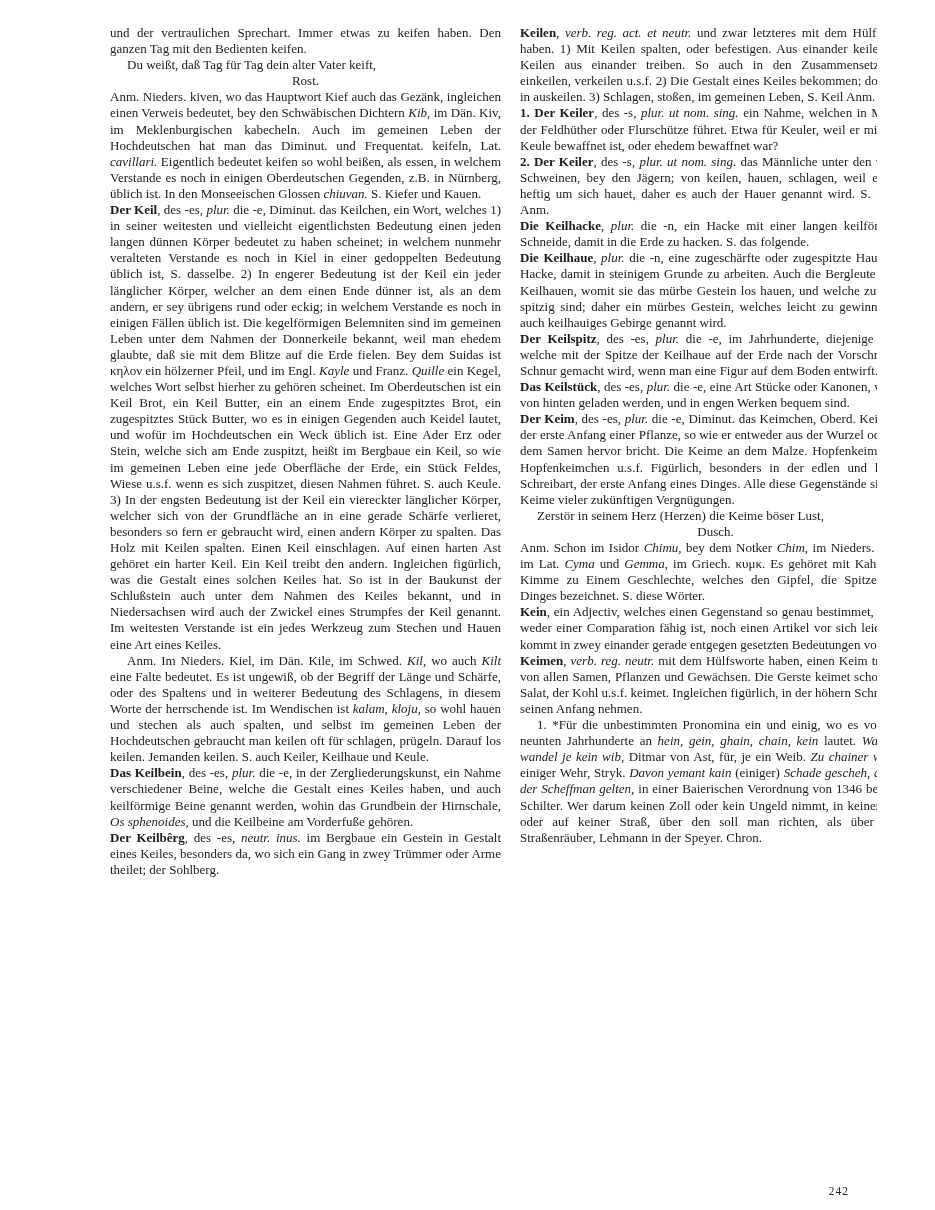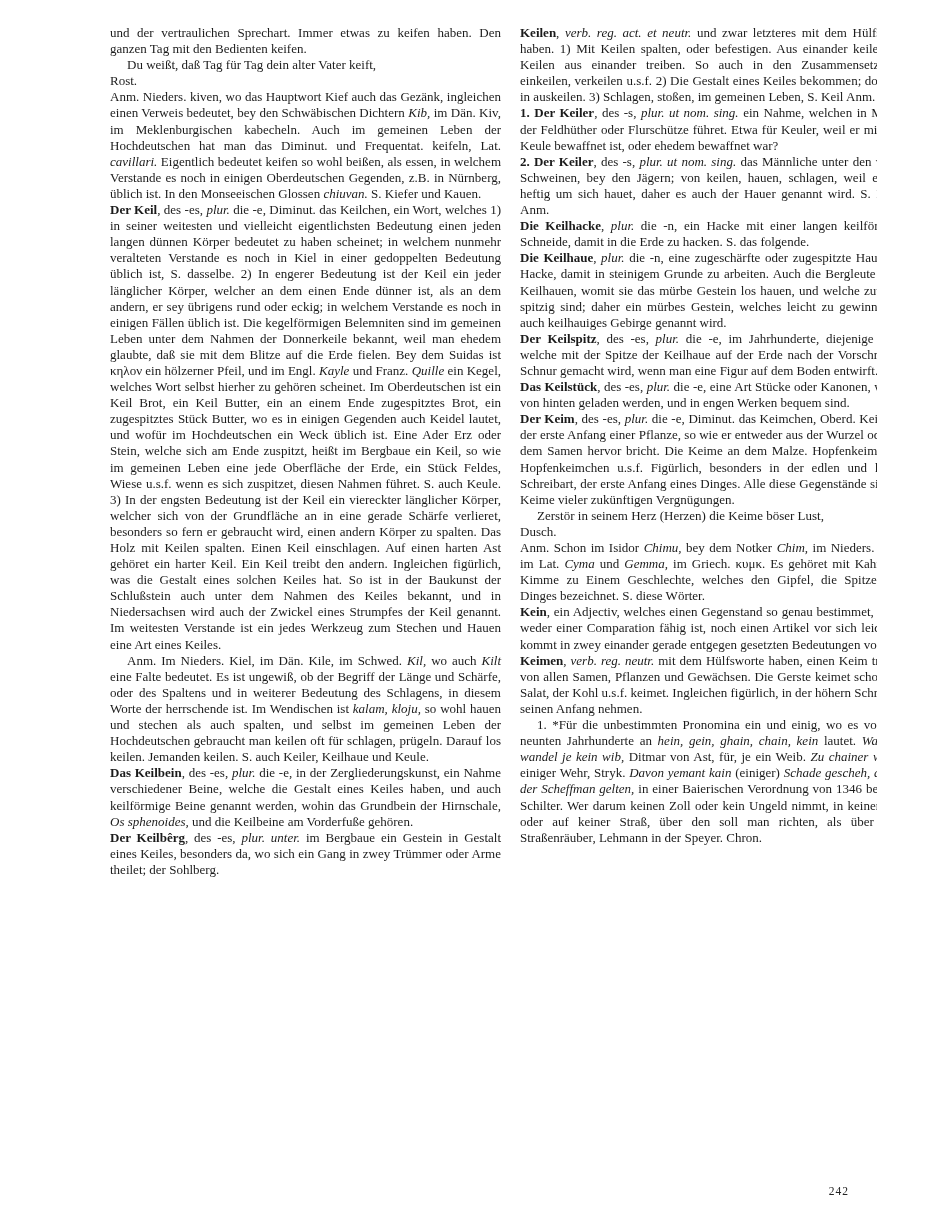--- a/index.html
+++ b/index.html
@@ -4,42 +4,42 @@
 <style>
   html,body{margin:0;padding:0;background:#ffffff;}
   .page{
     width:877px;height:1210px;background:#ffffff;position:relative;overflow:hidden;
     font-family:"Liberation Serif","DejaVu Serif",serif;color:#1b1b1b;
   }
   .columns{position:absolute;top:25px;left:110px;display:flex;gap:19px;}
   .col{width:391px;}
   p.blk{margin:0;font-size:13px;line-height:16.1px;text-align:justify;}
   p.indent{text-indent:17px;}
-  p.attribution{text-align:left;text-indent:0;}
+  p.attribution{text-align:center;text-indent:0;}
   span.b{font-weight:bold;}
   span.i{font-style:italic;}
   .page-number{
     position:absolute;right:28px;bottom:13px;
     font-size:11.5px;letter-spacing:1px;color:#222;
   }
 </style>
 </head>
 <body>
 
 <div class="page">
   <div class="columns">
     <div class="col" id="col-left">
         <p class="blk flow"><span>und der vertraulichen Sprechart. Immer etwas zu keifen haben. Den ganzen Tag mit den Bedienten keifen.</span></p>
         <p class="blk indent"><span>Du weißt, daß Tag für Tag dein alter Vater keift,</span></p>
         <p class="blk attribution"><span>Rost.</span></p>
         <p class="blk flow"><span>Anm. Nieders. kiven, wo das Hauptwort Kief auch das Gezänk, ingleichen einen Verweis bedeutet, bey den Schwäbischen Dichtern </span><span class="i">Kib,</span><span> im Dän. Kiv, im Meklenburgischen kabecheln. Auch im gemeinen Leben der Hochdeutschen hat man das Diminut. und Frequentat. keifeln, Lat. </span><span class="i">cavillari.</span><span> Eigentlich bedeutet keifen so wohl beißen, als essen, in welchem Verstande es noch in einigen Oberdeutschen Gegenden, z.B. in Nürnberg, üblich ist. In den Monseeischen Glossen </span><span class="i">chiuvan.</span><span> S. Kiefer und Kauen.</span></p>
         <p class="blk flow"><span class="b">Der Keil</span><span>, des -es, </span><span class="i">plur.</span><span> die -e, Diminut. das Keilchen, ein Wort, welches 1) in seiner weitesten und vielleicht eigentlichsten Bedeutung einen jeden langen dünnen Körper bedeutet zu haben scheinet; in welchem nunmehr veralteten Verstande es noch in Kiel in einer gedoppelten Bedeutung üblich ist, S. dasselbe. 2) In engerer Bedeutung ist der Keil ein jeder länglicher Körper, welcher an dem einen Ende dünner ist, als an dem andern, er sey übrigens rund oder eckig; in welchem Verstande es noch in einigen Fällen üblich ist. Die kegelförmigen Belemniten sind im gemeinen Leben unter dem Nahmen der Donnerkeile bekannt, weil man ehedem glaubte, daß sie mit dem Blitze auf die Erde fielen. Bey dem Suidas ist κηλον ein hölzerner Pfeil, und im Engl. </span><span class="i">Kayle</span><span> und Franz. </span><span class="i">Quille</span><span> ein Kegel, welches Wort selbst hierher zu gehören scheinet. Im Oberdeutschen ist ein Keil Brot, ein Keil Butter, ein an einem Ende zugespitztes Brot, ein zugespitztes Stück Butter, wo es in einigen Gegenden auch Keidel lautet, und wofür im Hochdeutschen ein Weck üblich ist. Eine Ader Erz oder Stein, welche sich am Ende zuspitzt, heißt im Bergbaue ein Keil, so wie im gemeinen Leben eine jede Oberfläche der Erde, ein Stück Feldes, Wiese u.s.f. wenn es sich zuspitzet, diesen Nahmen führet. S. auch Keule. 3) In der engsten Bedeutung ist der Keil ein viereckter länglicher Körper, welcher sich von der Grundfläche an in eine gerade Schärfe verlieret, besonders so fern er gebraucht wird, einen andern Körper zu spalten. Das Holz mit Keilen spalten. Einen Keil einschlagen. Auf einen harten Ast gehöret ein harter Keil. Ein Keil treibt den andern. Ingleichen figürlich, was die Gestalt eines solchen Keiles hat. So ist in der Baukunst der Schlußstein auch unter dem Nahmen des Keiles bekannt, und in Niedersachsen wird auch der Zwickel eines Strumpfes der Keil genannt. Im weitesten Verstande ist ein jedes Werkzeug zum Stechen und Hauen eine Art eines Keiles.</span></p>
         <p class="blk indent"><span>Anm. Im Nieders. Kiel, im Dän. Kile, im Schwed. </span><span class="i">Kil,</span><span> wo auch </span><span class="i">Kilt</span><span> eine Falte bedeutet. Es ist ungewiß, ob der Begriff der Länge und Schärfe, oder des Spaltens und in weiterer Bedeutung des Schlagens, in diesem Worte der herrschende ist. Im Wendischen ist </span><span class="i">kalam, kloju,</span><span> so wohl hauen und stechen als auch spalten, und selbst im gemeinen Leben der Hochdeutschen gebraucht man keilen oft für schlagen, prügeln. Darauf los keilen. Jemanden keilen. S. auch Keiler, Keilhaue und Keule.</span></p>
         <p class="blk flow"><span class="b">Das Keilbein</span><span>, des -es, </span><span class="i">plur.</span><span> die -e, in der Zergliederungskunst, ein Nahme verschiedener Beine, welche die Gestalt eines Keiles haben, und auch keilförmige Beine genannt werden, wohin das Grundbein der Hirnschale, </span><span class="i">Os sphenoides,</span><span> und die Keilbeine am Vorderfuße gehören.</span></p>
-        <p class="blk flow"><span class="b">Der Keilbêrg</span><span>, des -es, </span><span class="i">plur. unter.</span><span> im Bergbaue ein Gestein in Gestalt eines Keiles, besonders da, wo sich ein Gang in zwey Trümmer oder Arme theilet; der Sohlberg.</span></p>
+        <p class="blk flow"><span class="b">Der Keilbêrg</span><span>, des -es, </span><span class="i">neutr. inus.</span><span> im Bergbaue ein Gestein in Gestalt eines Keiles, besonders da, wo sich ein Gang in zwey Trümmer oder Arme theilet; der Sohlberg.</span></p>
       </div>
     <div class="col" id="col-right">
         <p class="blk flow"><span class="b">Keilen</span><span>, </span><span class="i">verb. reg. act. et neutr.</span><span> und zwar letzteres mit dem Hülfsworte haben. 1) Mit Keilen spalten, oder befestigen. Aus einander keilen, mit Keilen aus einander treiben. So auch in den Zusammensetzungen einkeilen, verkeilen u.s.f. 2) Die Gestalt eines Keiles bekommen; doch nur in auskeilen. 3) Schlagen, stoßen, im gemeinen Leben, S. Keil Anm.</span></p>
         <p class="blk flow"><span class="b">1. Der Keiler</span><span>, des -s, </span><span class="i">plur. ut nom. sing.</span><span> ein Nahme, welchen in Meißen der Feldhüther oder Flurschütze führet. Etwa für Keuler, weil er mit einer Keule bewaffnet ist, oder ehedem bewaffnet war?</span></p>
         <p class="blk flow"><span class="b">2. Der Keiler</span><span>, des -s, </span><span class="i">plur. ut nom. sing.</span><span> das Männliche unter den wilden Schweinen, bey den Jägern; von keilen, hauen, schlagen, weil es sehr heftig um sich hauet, daher es auch der Hauer genannt wird. S. Keilen Anm.</span></p>
         <p class="blk flow"><span class="b">Die Keilhacke</span><span>, </span><span class="i">plur.</span><span> die -n, ein Hacke mit einer langen keilförmigen Schneide, damit in die Erde zu hacken. S. das folgende.</span></p>
         <p class="blk flow"><span class="b">Die Keilhaue</span><span>, </span><span class="i">plur.</span><span> die -n, eine zugeschärfte oder zugespitzte Haue oder Hacke, damit in steinigem Grunde zu arbeiten. Auch die Bergleute haben Keilhauen, womit sie das mürbe Gestein los hauen, und welche zuweilen spitzig sind; daher ein mürbes Gestein, welches leicht zu gewinnen ist, auch keilhauiges Gebirge genannt wird.</span></p>
         <p class="blk flow"><span class="b">Der Keilspitz</span><span>, des -es, </span><span class="i">plur.</span><span> die -e, im Jahrhunderte, diejenige Linie, welche mit der Spitze der Keilhaue auf der Erde nach der Vorschrift der Schnur gemacht wird, wenn man eine Figur auf dem Boden entwirft.</span></p>
         <p class="blk flow"><span class="b">Das Keilstück</span><span>, des -es, </span><span class="i">plur.</span><span> die -e, eine Art Stücke oder Kanonen, welche von hinten geladen werden, und in engen Werken bequem sind.</span></p>
         <p class="blk flow"><span class="b">Der Keim</span><span>, des -es, </span><span class="i">plur.</span><span> die -e, Diminut. das Keimchen, Oberd. Keimlein, der erste Anfang einer Pflanze, so wie er entweder aus der Wurzel oder aus dem Samen hervor bricht. Die Keime an dem Malze. Hopfenkeime oder Hopfenkeimchen u.s.f. Figürlich, besonders in der edlen und höhern Schreibart, der erste Anfang eines Dinges. Alle diese Gegenstände sind die Keime vieler zukünftigen Vergnügungen.</span></p>

